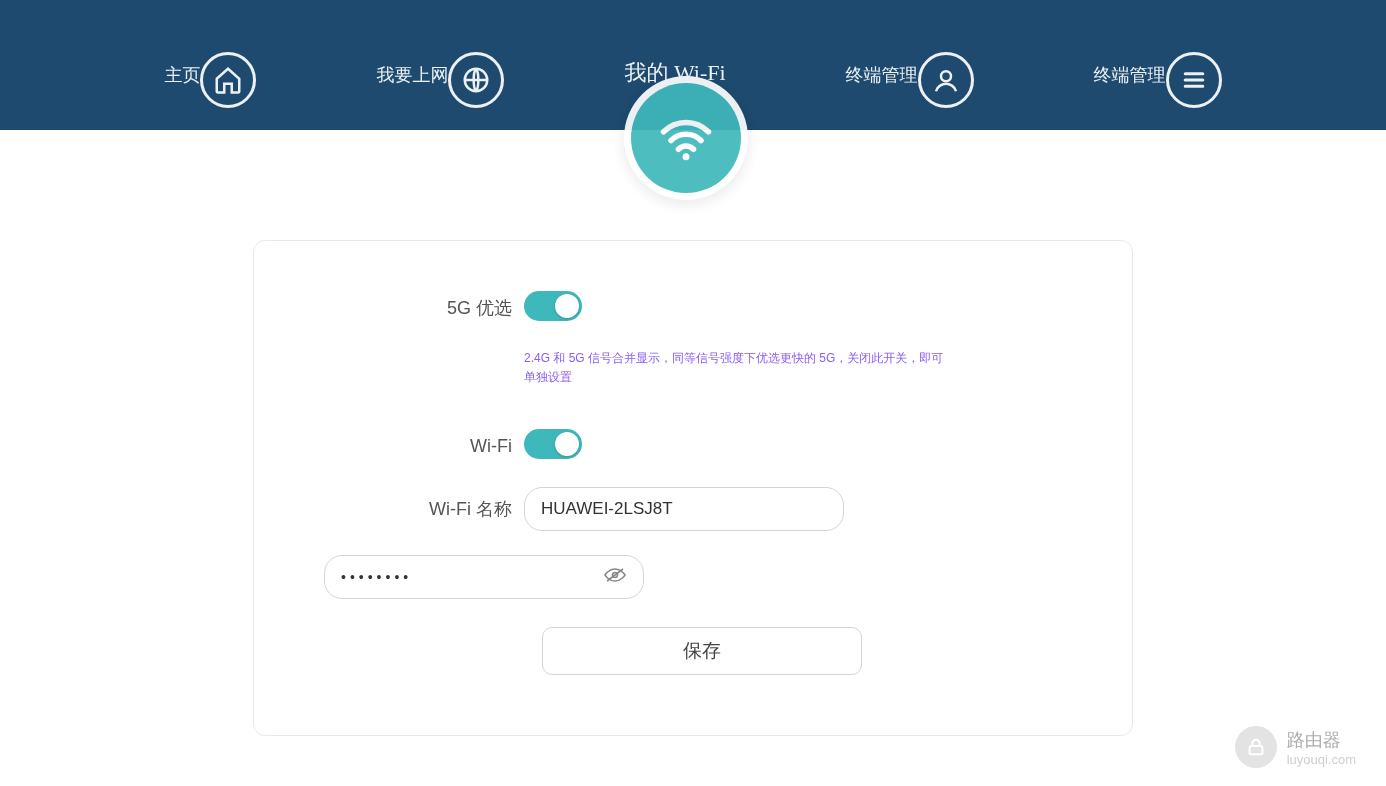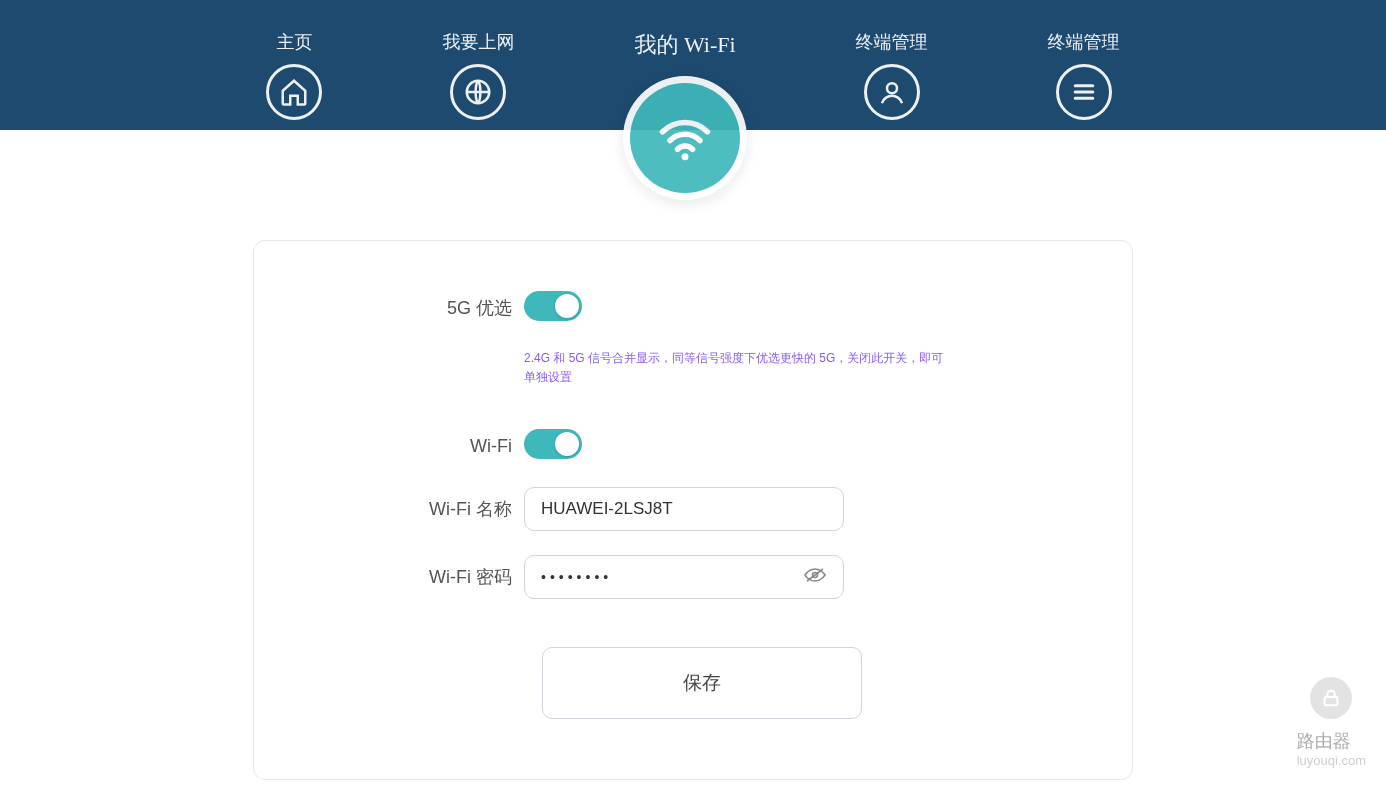--- a/index.html
+++ b/index.html
@@ -14,21 +14,21 @@
       background: #1d4a6e;
       height: 130px;
       display: flex;
       justify-content: center;
       gap: 120px;
       padding-top: 30px;
       position: relative;
     }
     .nav-item {
       display: flex;
-      flex-direction: column;
+      flex-direction: row;
       align-items: center;
       color: #ffffff;
       cursor: pointer;
       opacity: 0.92;
     }
     .nav-label {
       font-size: 18px;
       margin-bottom: 10px;
       font-weight: 400;
     }
@@ -110,63 +110,62 @@
       font-size: 12px;
       color: #8b5cf6;
       line-height: 1.6;
       max-width: 420px;
     }
     .row.help-row { margin-bottom: 42px; }
     .text-input, .select-input, .password-input {
       width: 320px;
       height: 44px;
       border: 1.5px solid #d0d6db;
-      border-radius: 10px;
+      border-radius: 18px;
       padding: 0 16px;
       font-size: 17px;
       color: #333;
       background: #ffffff;
       display: flex;
       align-items: center;
       justify-content: space-between;
       cursor: text;
     }
     .select-input { cursor: pointer; }
     .select-chevron { color: #999; }
     .password-input .dots {
       letter-spacing: 4px;
       font-size: 14px;
       flex: 1;
     }
     .eye-icon { color: #888; cursor: pointer; }
     .row.first-input { margin-top: 8px; }
     .save-btn {
-      margin-top: 48px;
+      margin-top: 28px;
       margin-left: 218px;
       width: 320px;
-      height: 72px;
+      height: 48px;
       border: 1.5px solid #d0d6db;
       border-radius: 10px;
       background: #ffffff;
       font-size: 19px;
       color: #444;
       cursor: pointer;
       display: flex;
       align-items: center;
       justify-content: center;
     }
     .watermark {
       position: fixed;
-      right: 20px;
+      right: 30px;
       bottom: 18px;
       display: flex;
       align-items: center;
       gap: 10px;
       opacity: 0.7;
-      flex-direction: column;
     }
     .wm-circle {
       width: 42px;
       height: 42px;
       background: #d8d8d8;
       border-radius: 50%;
       display: flex;
       align-items: center;
       justify-content: center;
     }
@@ -254,21 +253,20 @@
     <div class="row-label">Wi-Fi 名称</div>
     <div class="row-control">
       <div class="text-input">
         <span>HUAWEI-2LSJ8T</span>
       </div>
     </div>
   </div>
 
 
   <div class="row">
-    <div class="row-label">Wi-Fi 密码</div>
     <div class="row-control">
       <div class="password-input">
         <span class="dots">••••••••</span>
         <span class="eye-icon">
           <svg width="24" height="24" viewBox="0 0 24 24" fill="none" stroke="currentColor" stroke-width="1.6">
             <path d="M2 12s3.5-6 10-6 10 6 10 6-3.5 6-10 6-10-6-10-6z"></path>
             <circle cx="12" cy="12" r="2.5"></circle>
             <path d="M4 18L20 6"></path>
           </svg>
         </span>

